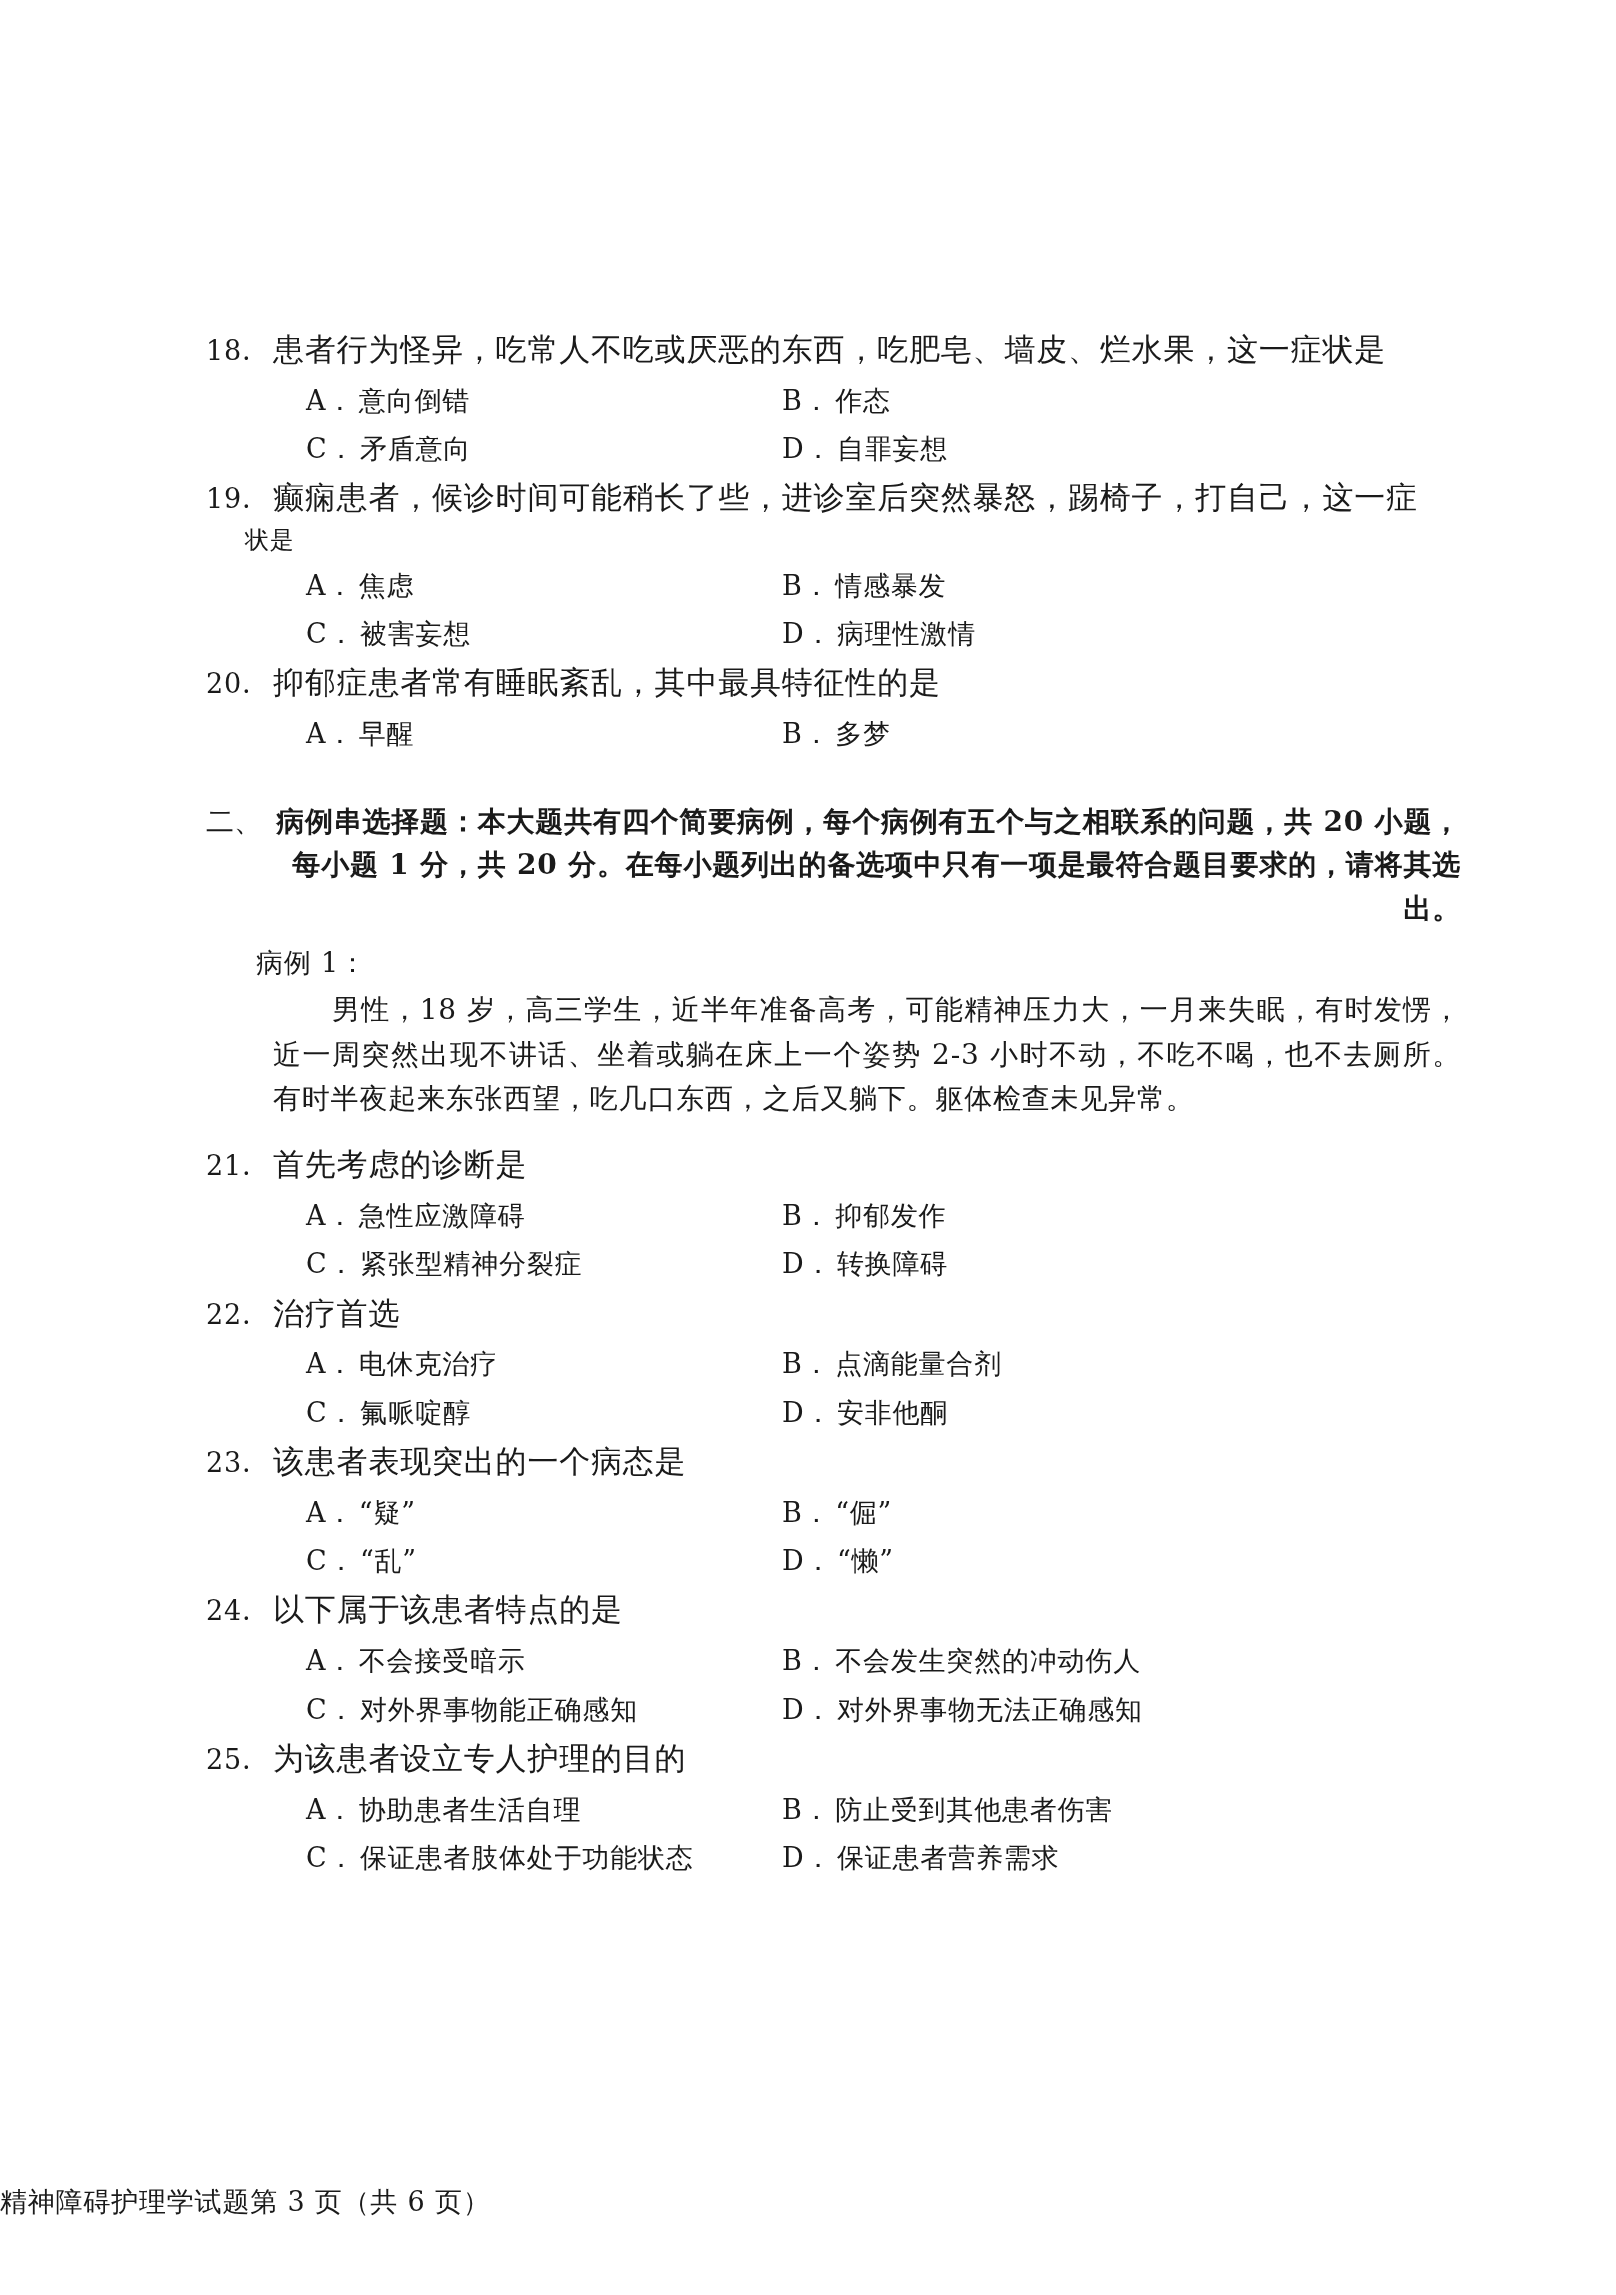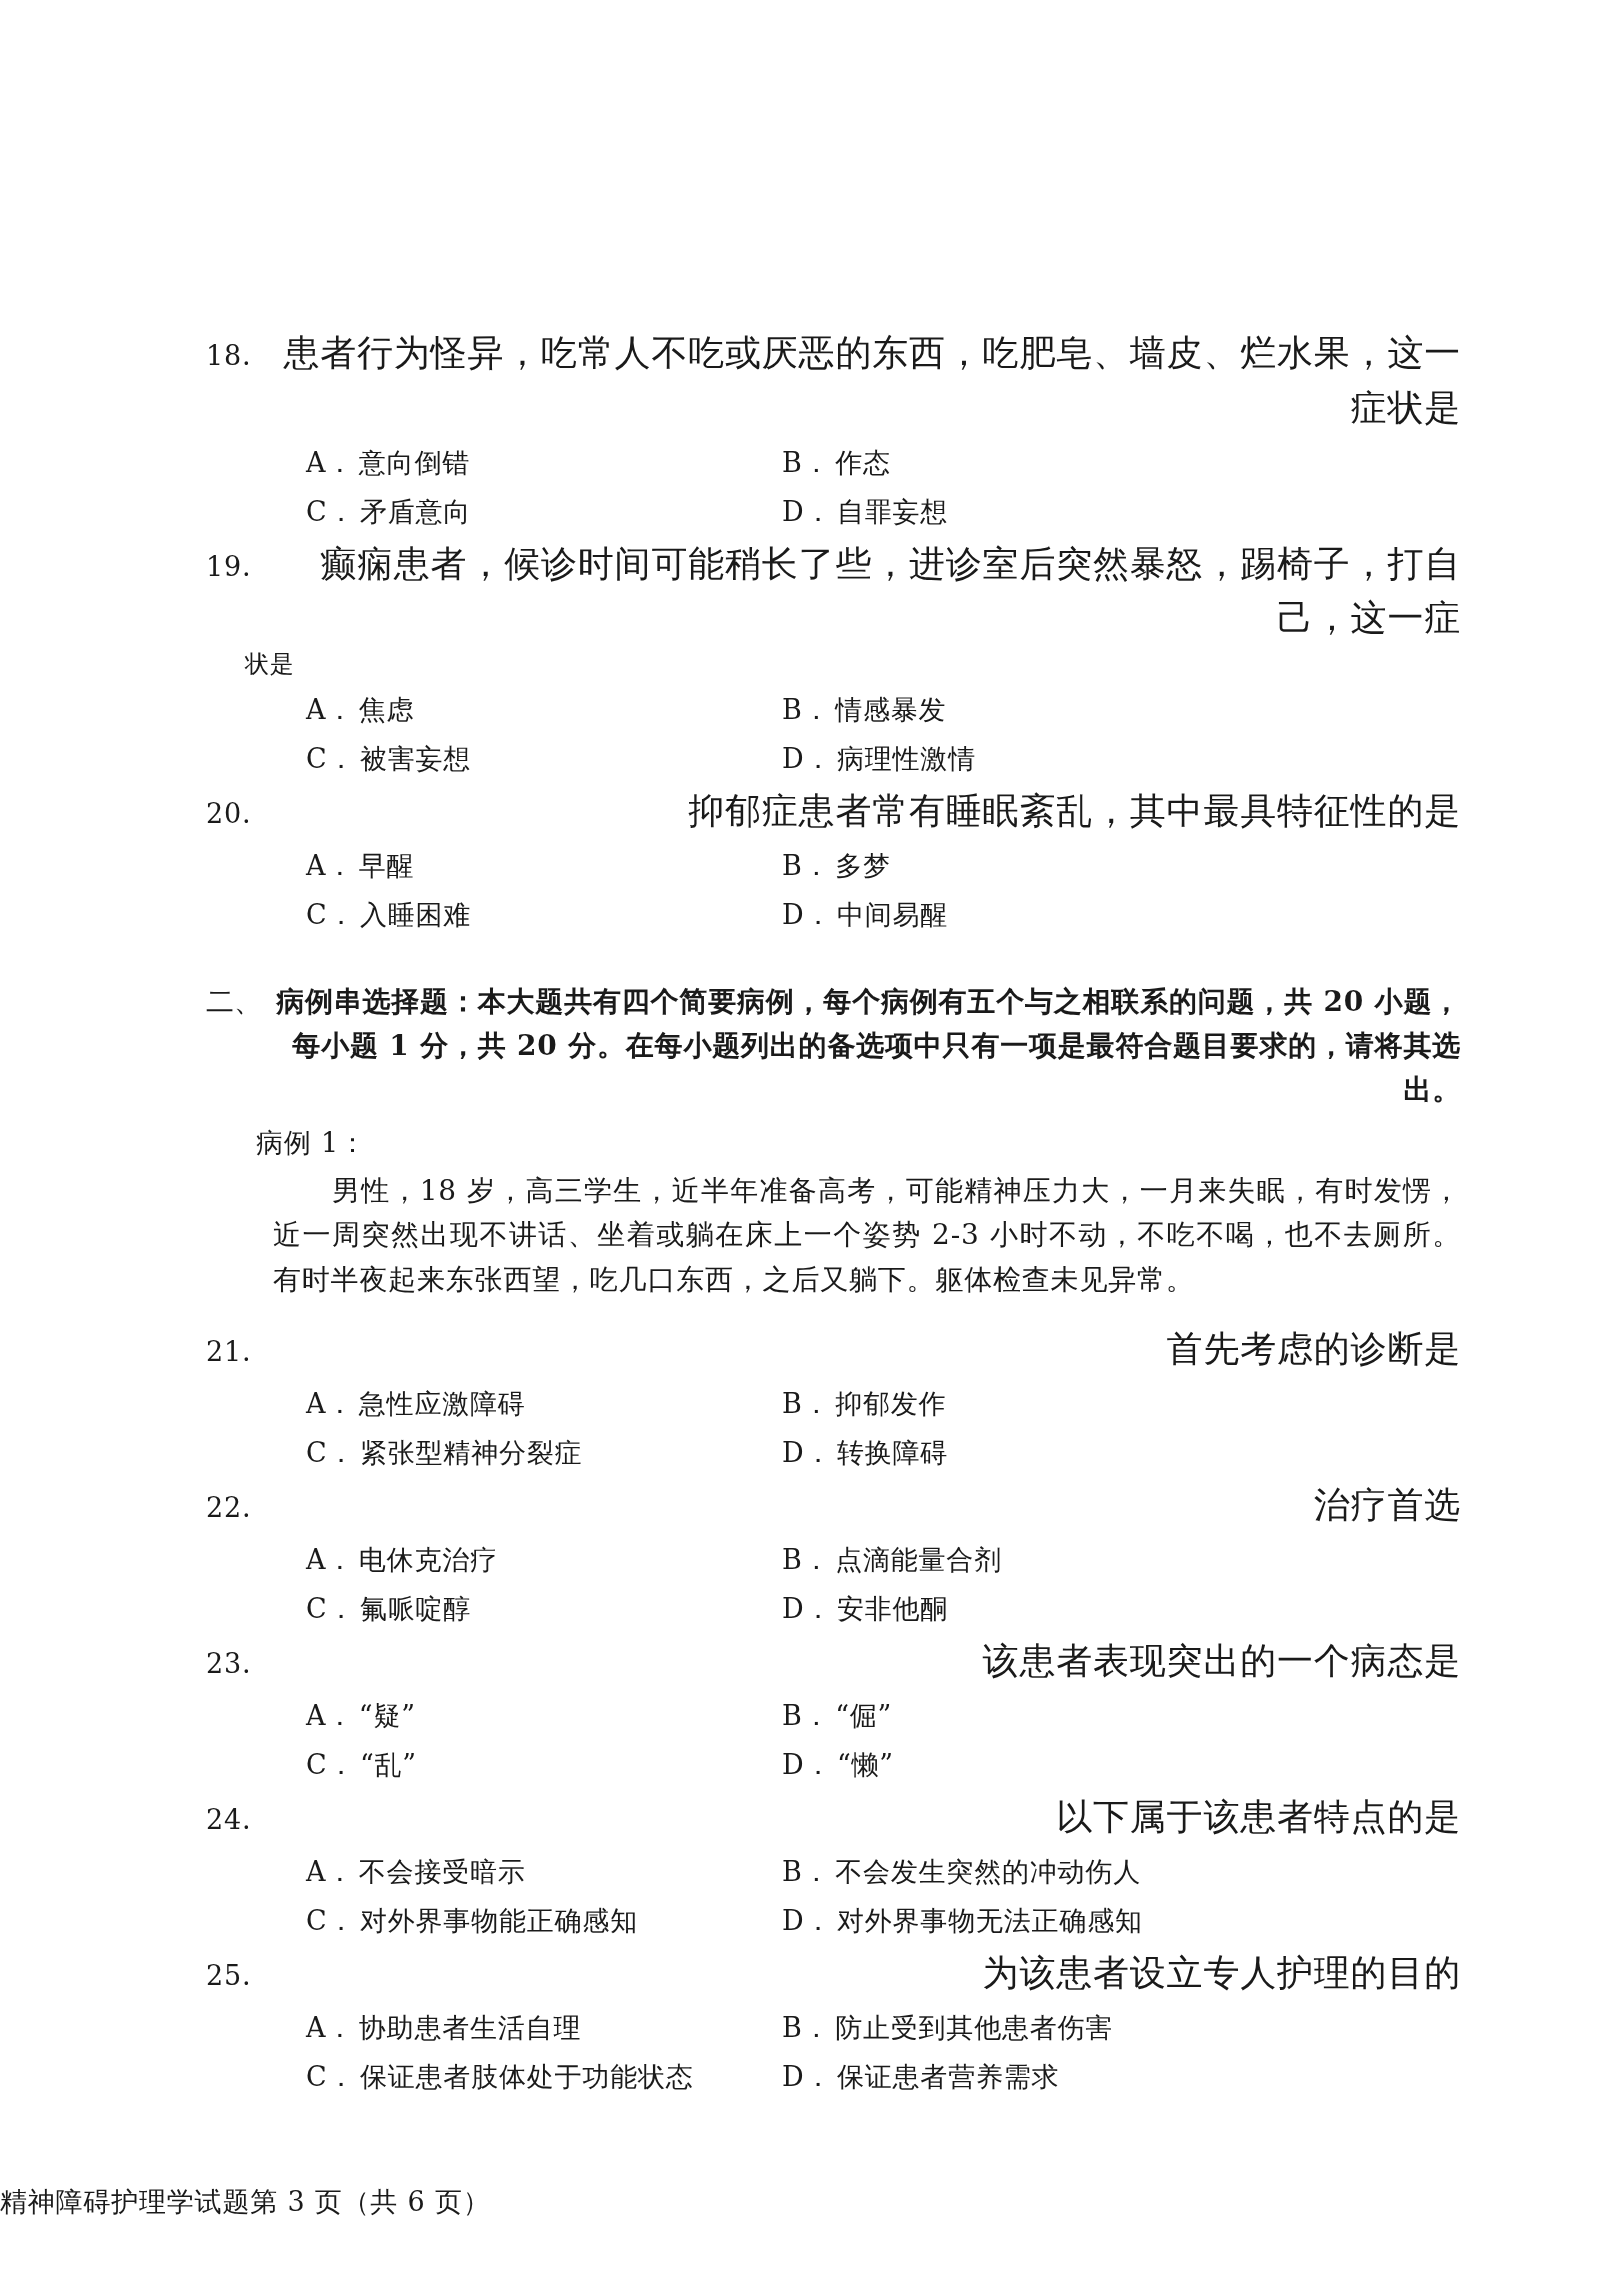--- a/index.html
+++ b/index.html
@@ -34,22 +34,21 @@
     letter-spacing: 0.8px;
   }
   .q-num {
     flex: 0 0 auto;
     width: 67px;
     font-size: 27px;
     font-family: "DejaVu Serif", "Liberation Serif", serif;
   }
   .q-text {
     flex: 1 1 auto;
-    font-size: 36px;
-    text-align: right;
+    font-size: 31px;
   }
   .q-cont {
     margin-left: 39px;
     font-size: 24px;
     line-height: 1.52;
     letter-spacing: 0.8px;
   }
   .opts {
     display: flex;
     margin-left: 67px;
@@ -169,28 +168,20 @@
       <span class="q-text">抑郁症患者常有睡眠紊乱，其中最具特征性的是</span>
     </div>
     <div class="opts">
       <div class="opt col1">
         <span class="opt-letter">A．</span><span>早醒</span>
       </div>
       <div class="opt col2">
         <span class="opt-letter">B．</span><span>多梦</span>
       </div>
     </div>
-    <div class="opts">
-      <div class="opt col1">
-        <span class="opt-letter">C．</span><span>入睡困难</span>
-      </div>
-      <div class="opt col2">
-        <span class="opt-letter">D．</span><span>中间易醒</span>
-      </div>
-    </div>
   </div>
 
   <div class="section-block">
     <div class="section-head">
       <span class="section-num">二、</span>
       <span class="section-body"><span>病例串选择题：</span><span class="normalw">本大题共有四个简要病例，每个病例有五个与之相联系的问题，共 20 小题，每小题 1 分，共 20 分。在每小题列出的备选项中只有一项是最符合题目要求的，请将其选出。</span></span>
     </div>
     <div class="case-label">病例 1：</div>
     <div class="case-text">男性，18 岁，高三学生，近半年准备高考，可能精神压力大，一月来失眠，有时发愣，近一周突然出现不讲话、坐着或躺在床上一个姿势 2-3 小时不动，不吃不喝，也不去厕所。有时半夜起来东张西望，吃几口东西，之后又躺下。躯体检查未见异常。</div>
   </div>

